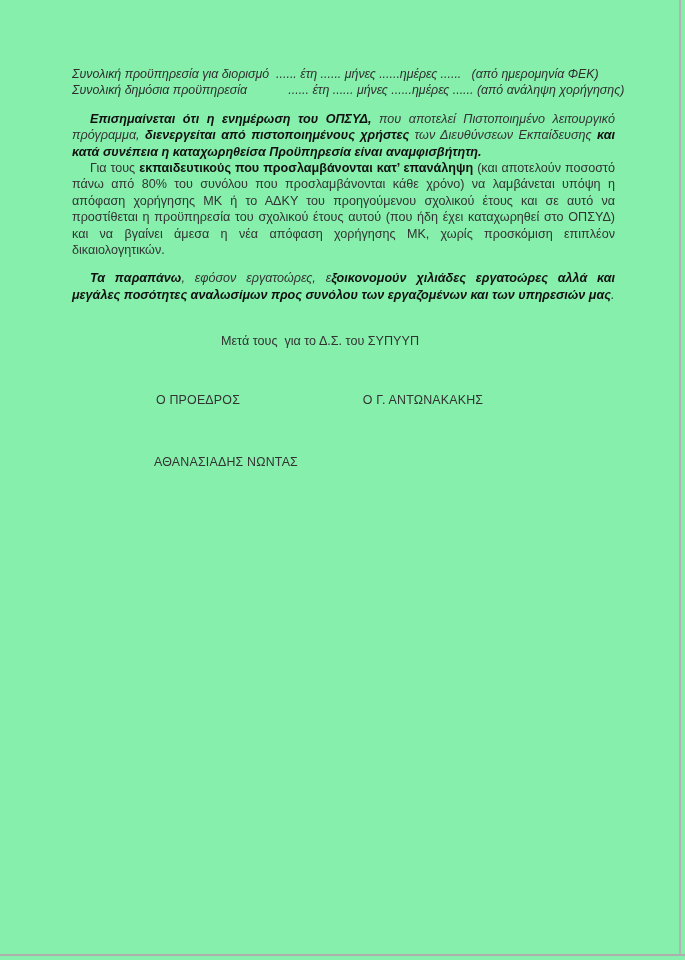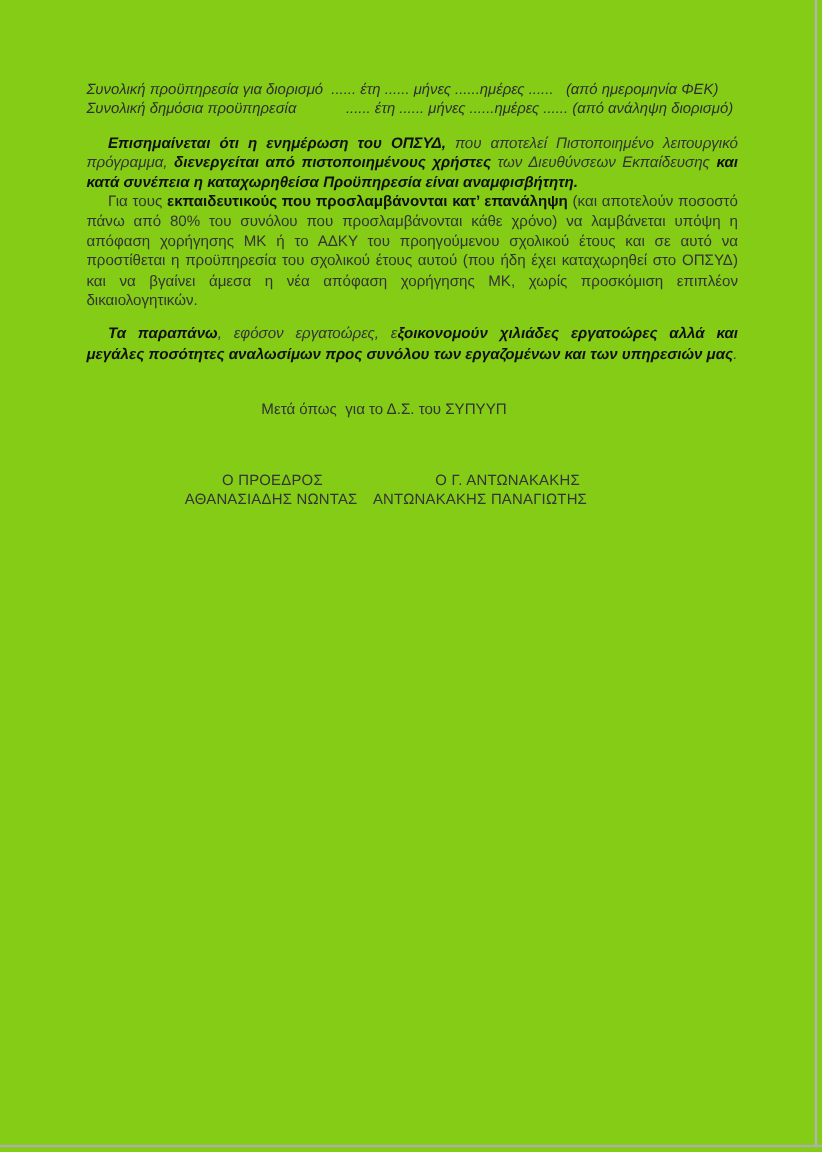--- a/index.html
+++ b/index.html
@@ -11,21 +11,21 @@
     width: 685px;
     height: 960px;
     position: relative;
     overflow: hidden;
     font-family: "Liberation Sans", "DejaVu Sans", sans-serif;
     color: #2e2e2e;
   }
   .page {
     position: absolute;
     inset: 0;
-    background: #84cc16;
+    background: #86efac;
   }
   .edge-right {
     position: absolute;
     top: 0;
     left: 679px;
     width: 2px;
     height: 956px;
     background: #b3b3b3;
   }
   .edge-bottom {
@@ -70,62 +70,61 @@
     transform: translateX(-50%);
     white-space: pre;
     color: #333333;
     font-size: 12.6px;
   }
   .sig-row {
     position: relative;
     height: 16px;
   }
   .sig-titles { margin-top: 42px; }
-  .sig-names  { }
+  .sig-names  { margin-top: 46px; }
   .sig-row span {
     position: absolute;
     transform: translateX(-50%);
     white-space: pre;
     color: #333333;
     font-size: 12.4px;
     letter-spacing: 0.2px;
   }
-  .sig-left-title  { left: 155px; }
+  .sig-left-title  { left: 126px; }
   .sig-right-title { left: 351px; }
   .sig-left-name   { left: 154px; }
   .sig-right-name  { left: 328px; }
 </style>
 </head>
 <body>
 
 <div class="page">
 
   <div class="content">
 
     <div class="intro-line">Συνολική προϋπηρεσία για διορισμό  ...... έτη ...... μήνες ......ημέρες ......   (από ημερομηνία ΦΕΚ)</div>
-    <div class="intro-line">Συνολική δημόσια προϋπηρεσία            ...... έτη ...... μήνες ......ημέρες ...... (από ανάληψη διορισμό)</div>
+    <div class="intro-line">Συνολική δημόσια προϋπηρεσία            ...... έτη ...... μήνες ......ημέρες ...... (από ανάληψη χορήγησης)</div>
 
     <p class="para gap-before"><span class="b">Επισημαίνεται ότι η ενημέρωση του ΟΠΣΥΔ,</span><span> που αποτελεί Πιστοποιημένο λειτουργικό πρόγραμμα, </span><span class="b">διενεργείται  από πιστοποιημένους χρήστες</span><span> των Διευθύνσεων Εκπαίδευσης </span><span class="b">και κατά συνέπεια η καταχωρηθείσα Προϋπηρεσία είναι αναμφισβήτητη.</span></p>
 
     <p class="para"><span>Για τους </span><span class="b">εκπαιδευτικούς που προσλαμβάνονται κατ’ επανάληψη </span><span>(και αποτελούν ποσοστό πάνω από 80% του συνόλου που προσλαμβάνονται κάθε χρόνο) να λαμβάνεται υπόψη  η απόφαση χορήγησης ΜΚ ή το ΑΔΚΥ του προηγούμενου σχολικού έτους  και σε αυτό να προστίθεται η προϋπηρεσία του σχολικού έτους αυτού  (που ήδη έχει καταχωρηθεί στο ΟΠΣΥΔ) και να βγαίνει άμεσα η νέα απόφαση χορήγησης ΜΚ, χωρίς προσκόμιση επιπλέον δικαιολογητικών.</span></p>
 
 
     <p class="para gap-before"><span class="b">Τα παραπάνω</span><span>, εφόσον εργατοώρες, ε</span><span class="b">ξοικονομούν χιλιάδες εργατοώρες αλλά και μεγάλες ποσότητες αναλωσίμων  προς συνόλου των εργαζομένων και των υπηρεσιών μας</span><span>.</span></p>
 
     <div class="closing-row">
-      <span class="center-span">Μετά όπως  για το Δ.Σ. του ΣΥΠΥΥΠ</span>
+      <span class="center-span">Μετά τους  για το Δ.Σ. του ΣΥΠΥΥΠ</span>
     </div>
 
     <div class="sig-row sig-titles">
       <span class="sig-left-title">Ο ΠΡΟΕΔΡΟΣ</span>
       <span class="sig-right-title">Ο Γ. ΑΝΤΩΝΑΚΑΚΗΣ</span>
     </div>
 
     <div class="sig-row sig-names">
       <span class="sig-left-name">ΑΘΑΝΑΣΙΑΔΗΣ ΝΩΝΤΑΣ</span>
-      <span class="sig-right-name">ΑΝΤΩΝΑΚΑΚΗΣ ΠΑΝΑΓΙΩΤΗΣ</span>
     </div>
 
   </div>
 
   <div class="edge-right"></div>
   <div class="edge-bottom"></div>
 </div>
 
 </body></html>

